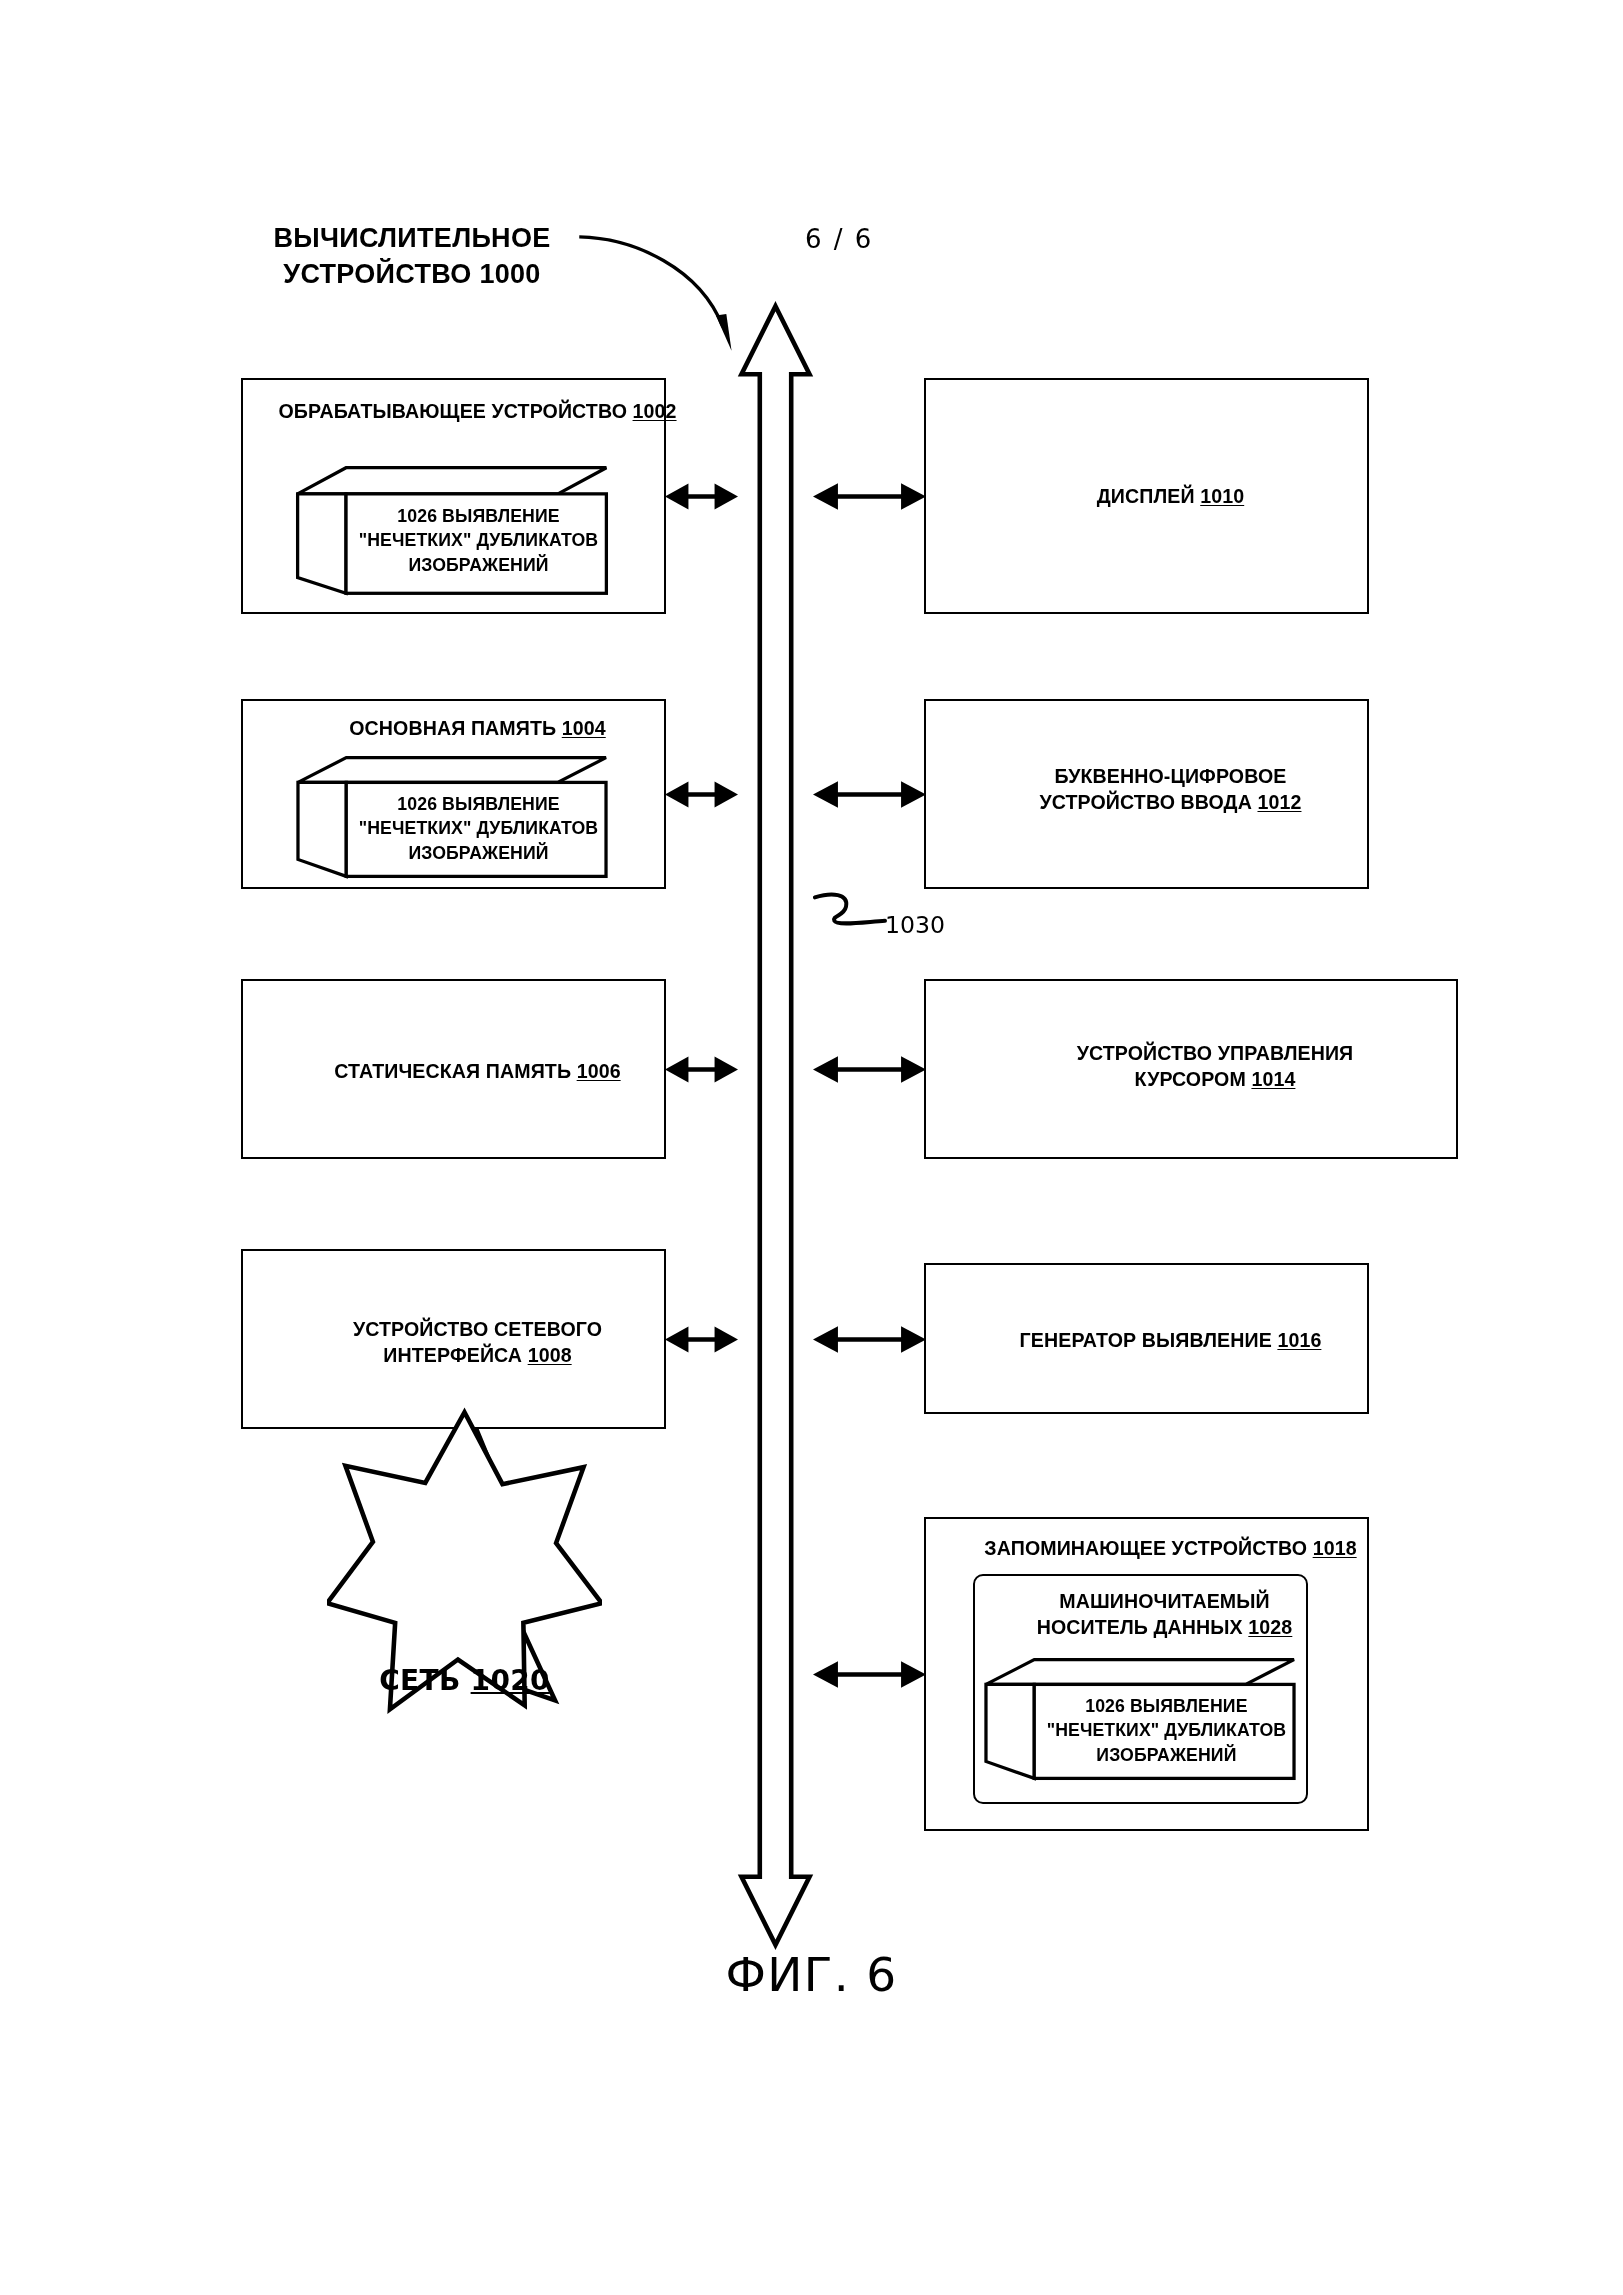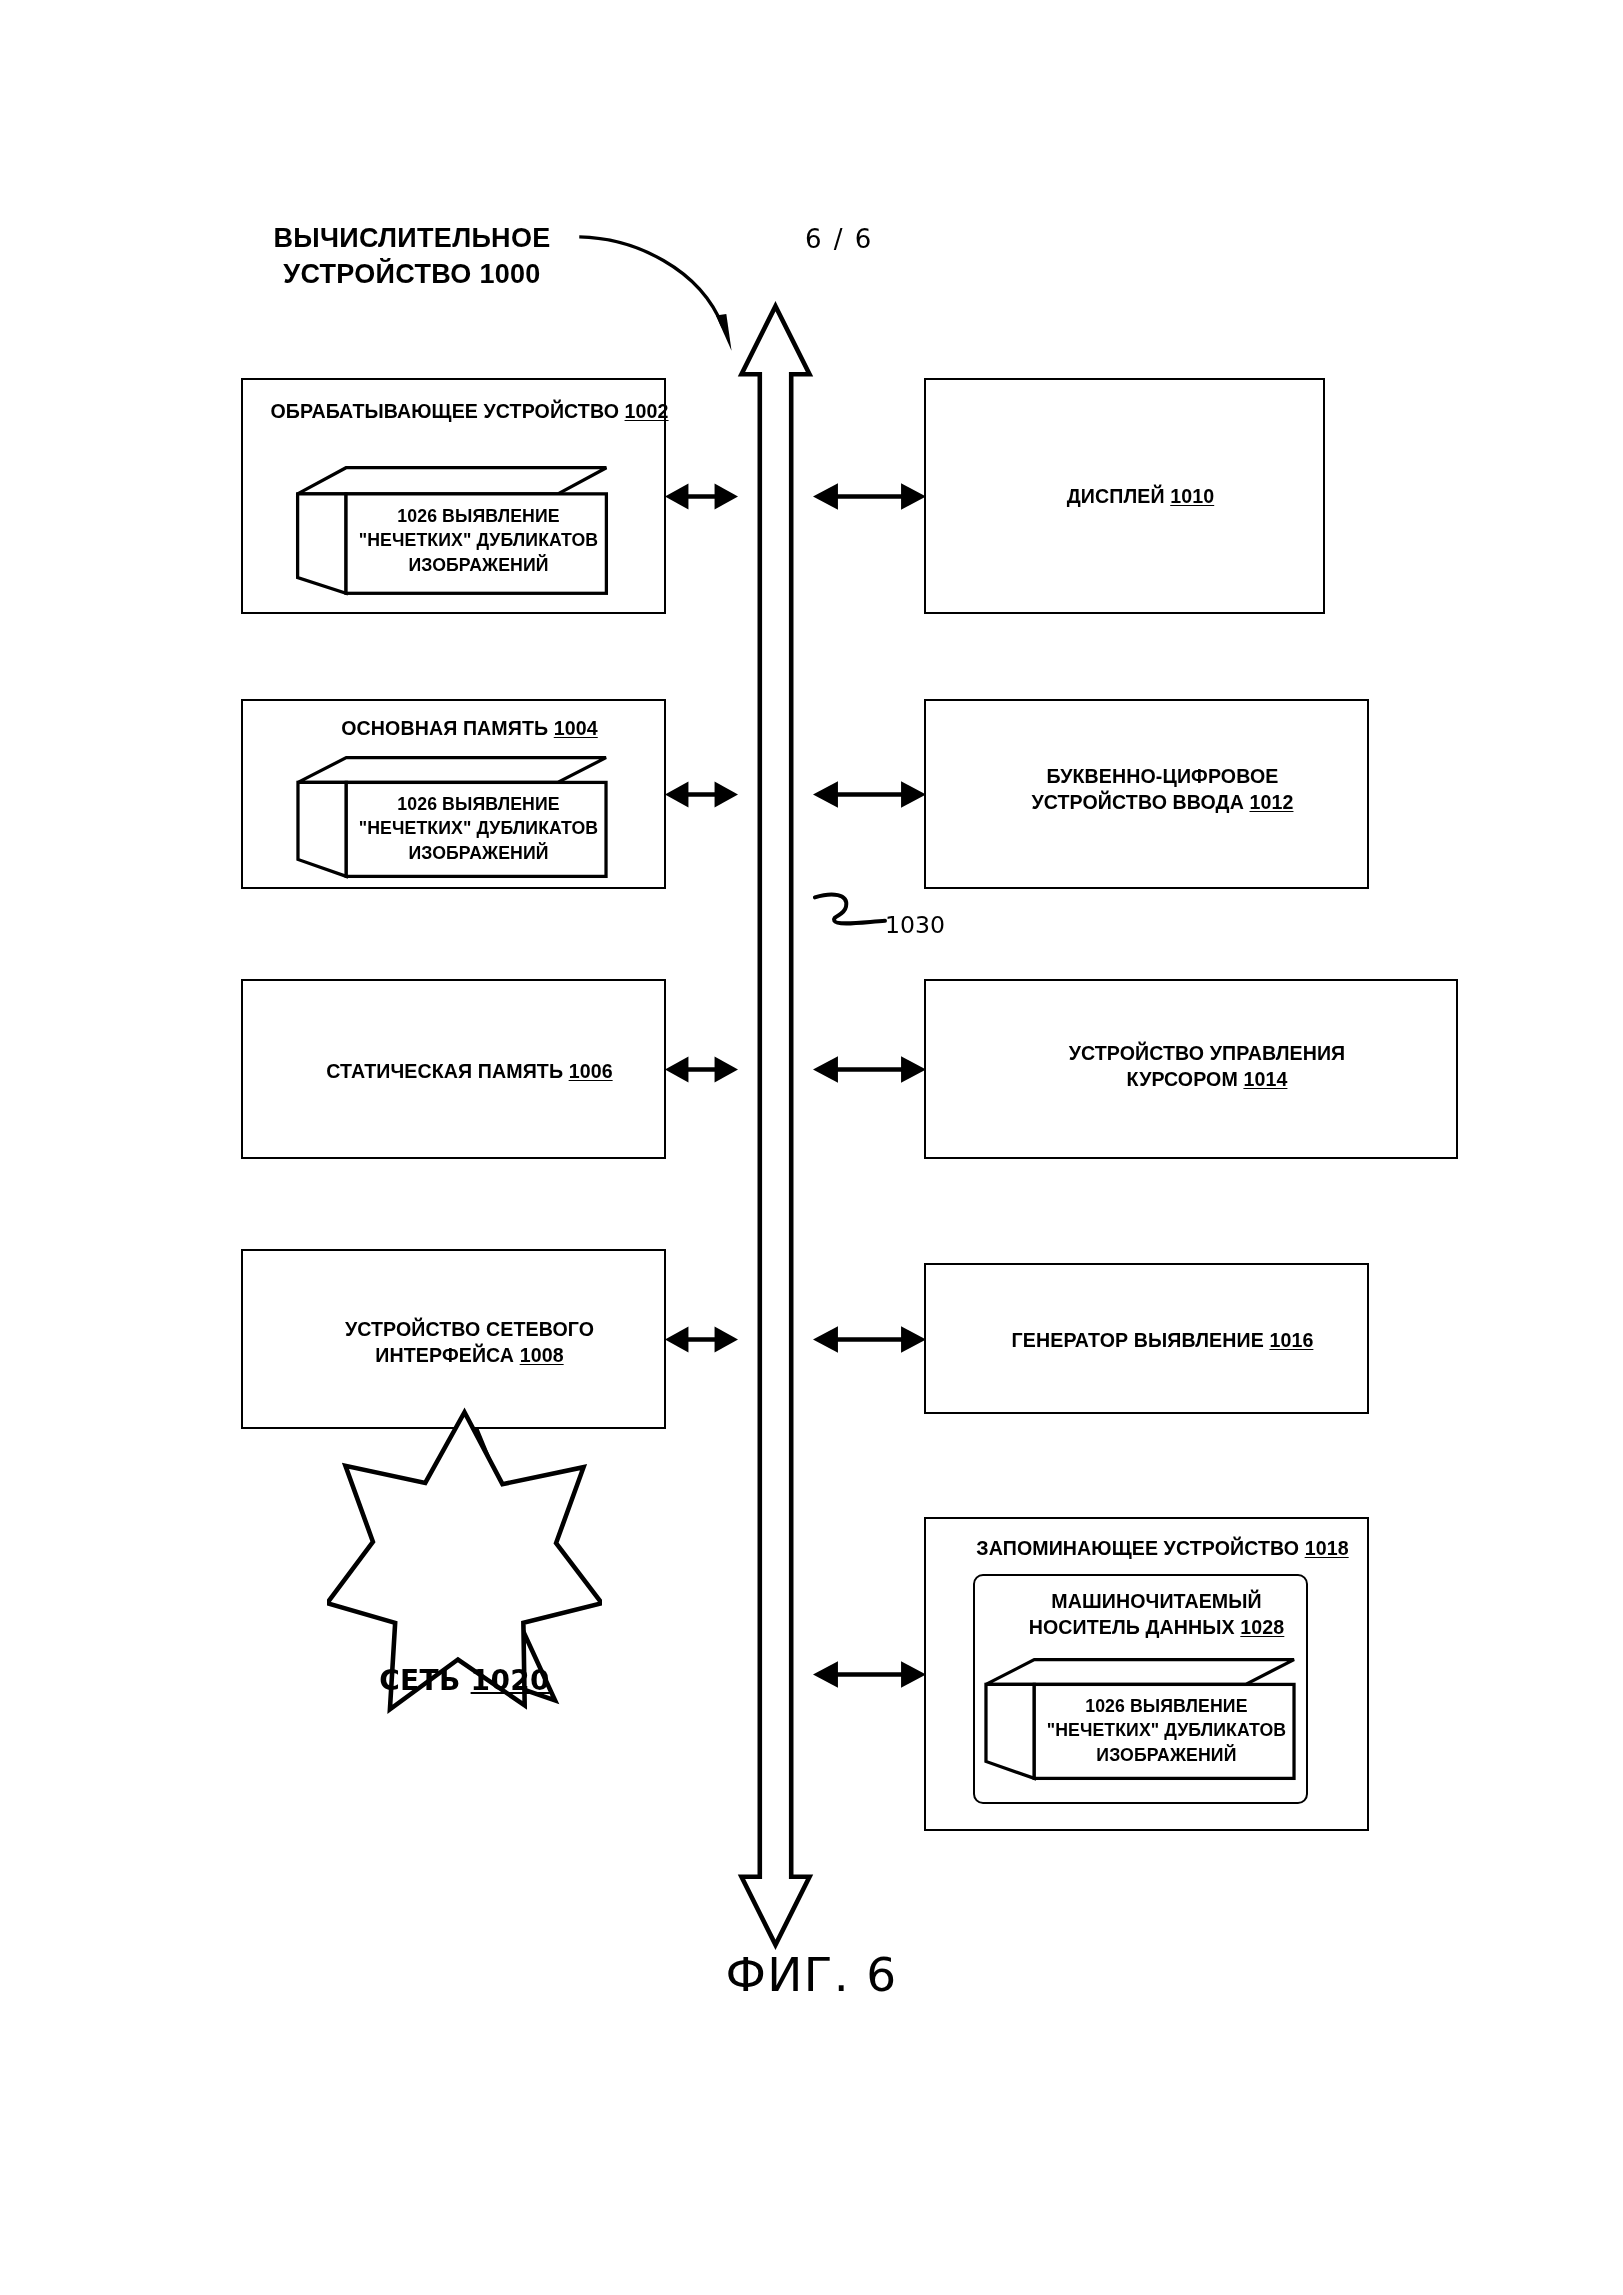--- a/index.html
+++ b/index.html
@@ -48,27 +48,28 @@
   }
 
   
   .comp-box {
     border: 2.6px solid #000;
     background: #fff;
     box-sizing: border-box;
   }
   .comp-label {
     position: absolute;
-    left: 16px;
+    left: 0;
     width: 100%;
     text-align: center;
     font-size: 19.6px;
     font-weight: bold;
     line-height: 1.35;
     letter-spacing: 0.1px;
+    padding-left: 24px;
   }
   .u { text-decoration: underline; text-underline-offset: 2px; }
 
   
   .block3d {
     position: absolute;
   }
   .block3d svg { display: block; }
   .block3d .btext {
     position: absolute;
@@ -194,21 +195,21 @@
     </div>
   </div>
 
   <div class="abs comp-box" style="left:241px; top:1249px; width:425px; height:180px;">
     <div class="comp-label" style="top:65px;">
       <div>УСТРОЙСТВО СЕТЕВОГО</div>
       <div><span>ИНТЕРФЕЙСА </span><span class="u">1008</span></div>
     </div>
   </div>
 
-  <div class="abs comp-box" style="left:924px; top:378px; width:401px; height:236px;">
+  <div class="abs comp-box" style="left:924px; top:378px; width:445px; height:236px;">
     <div class="comp-label" style="top:103px;">
       <span>ДИСПЛЕЙ </span><span class="u">1010</span>
     </div>
   </div>
 
   <div class="abs comp-box" style="left:924px; top:699px; width:445px; height:190px;">
     <div class="comp-label" style="top:62px;">
       <div>БУКВЕННО-ЦИФРОВОЕ</div>
       <div><span>УСТРОЙСТВО ВВОДА </span><span class="u">1012</span></div>
     </div>

